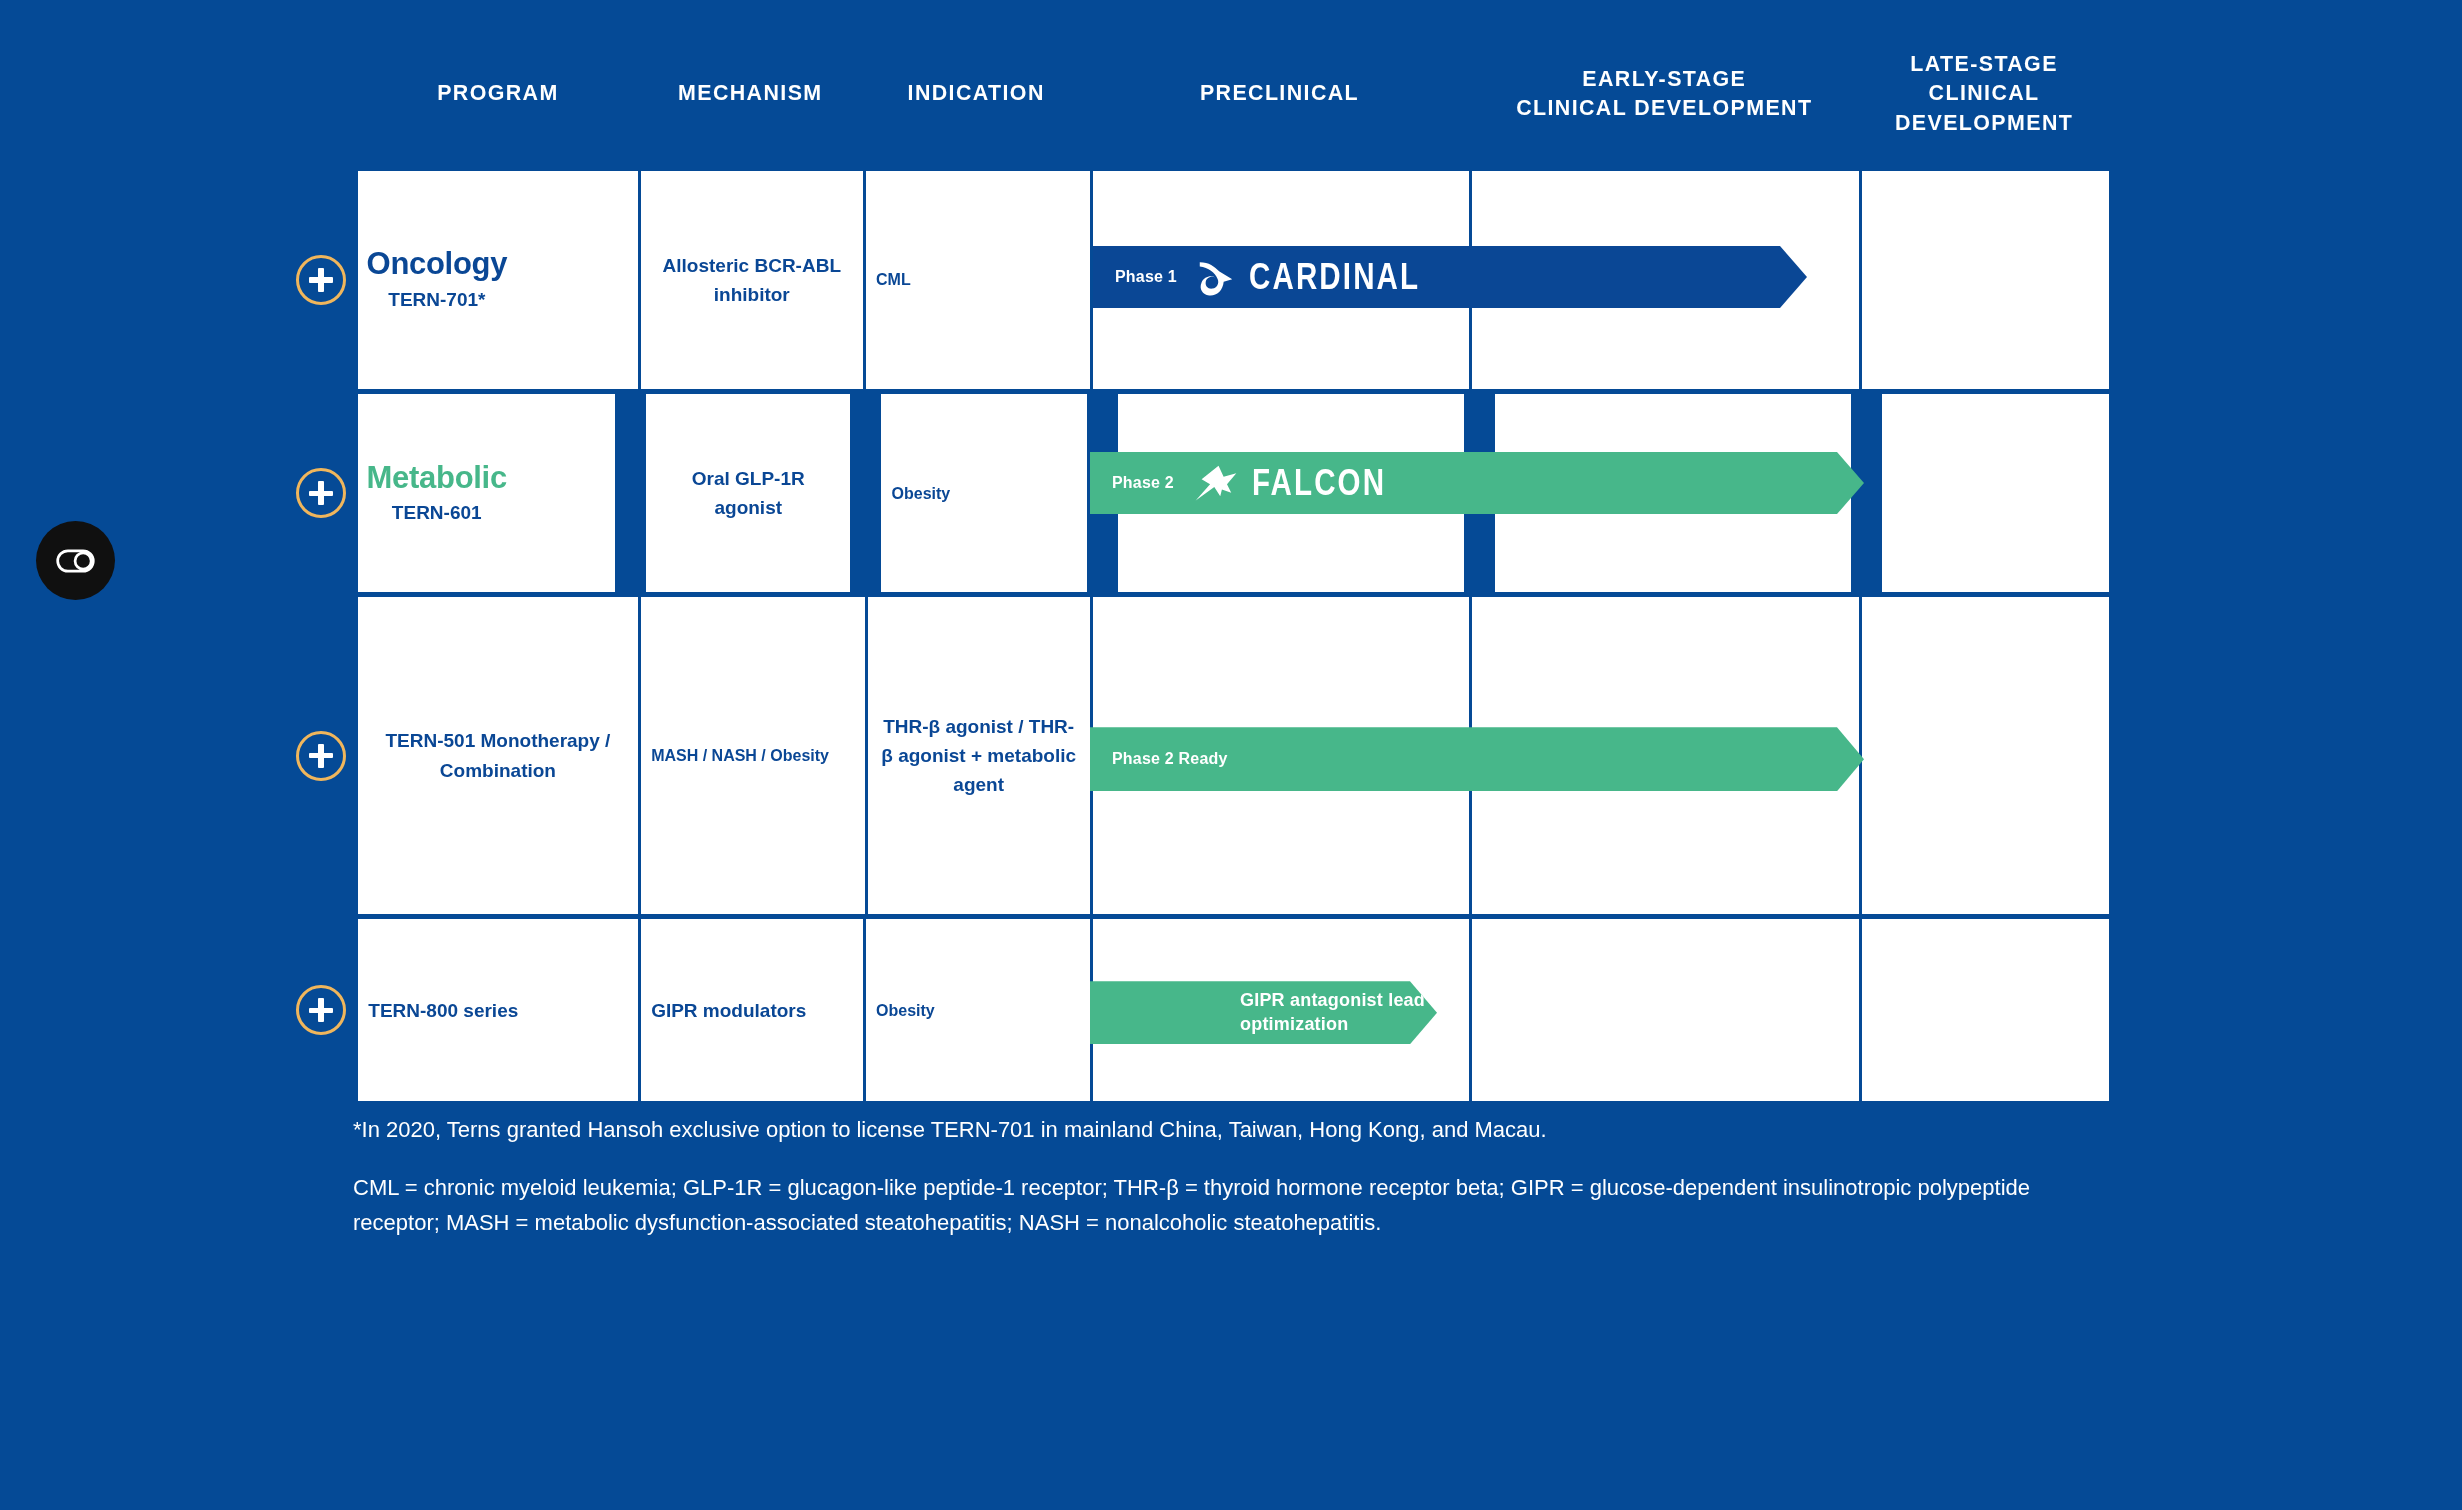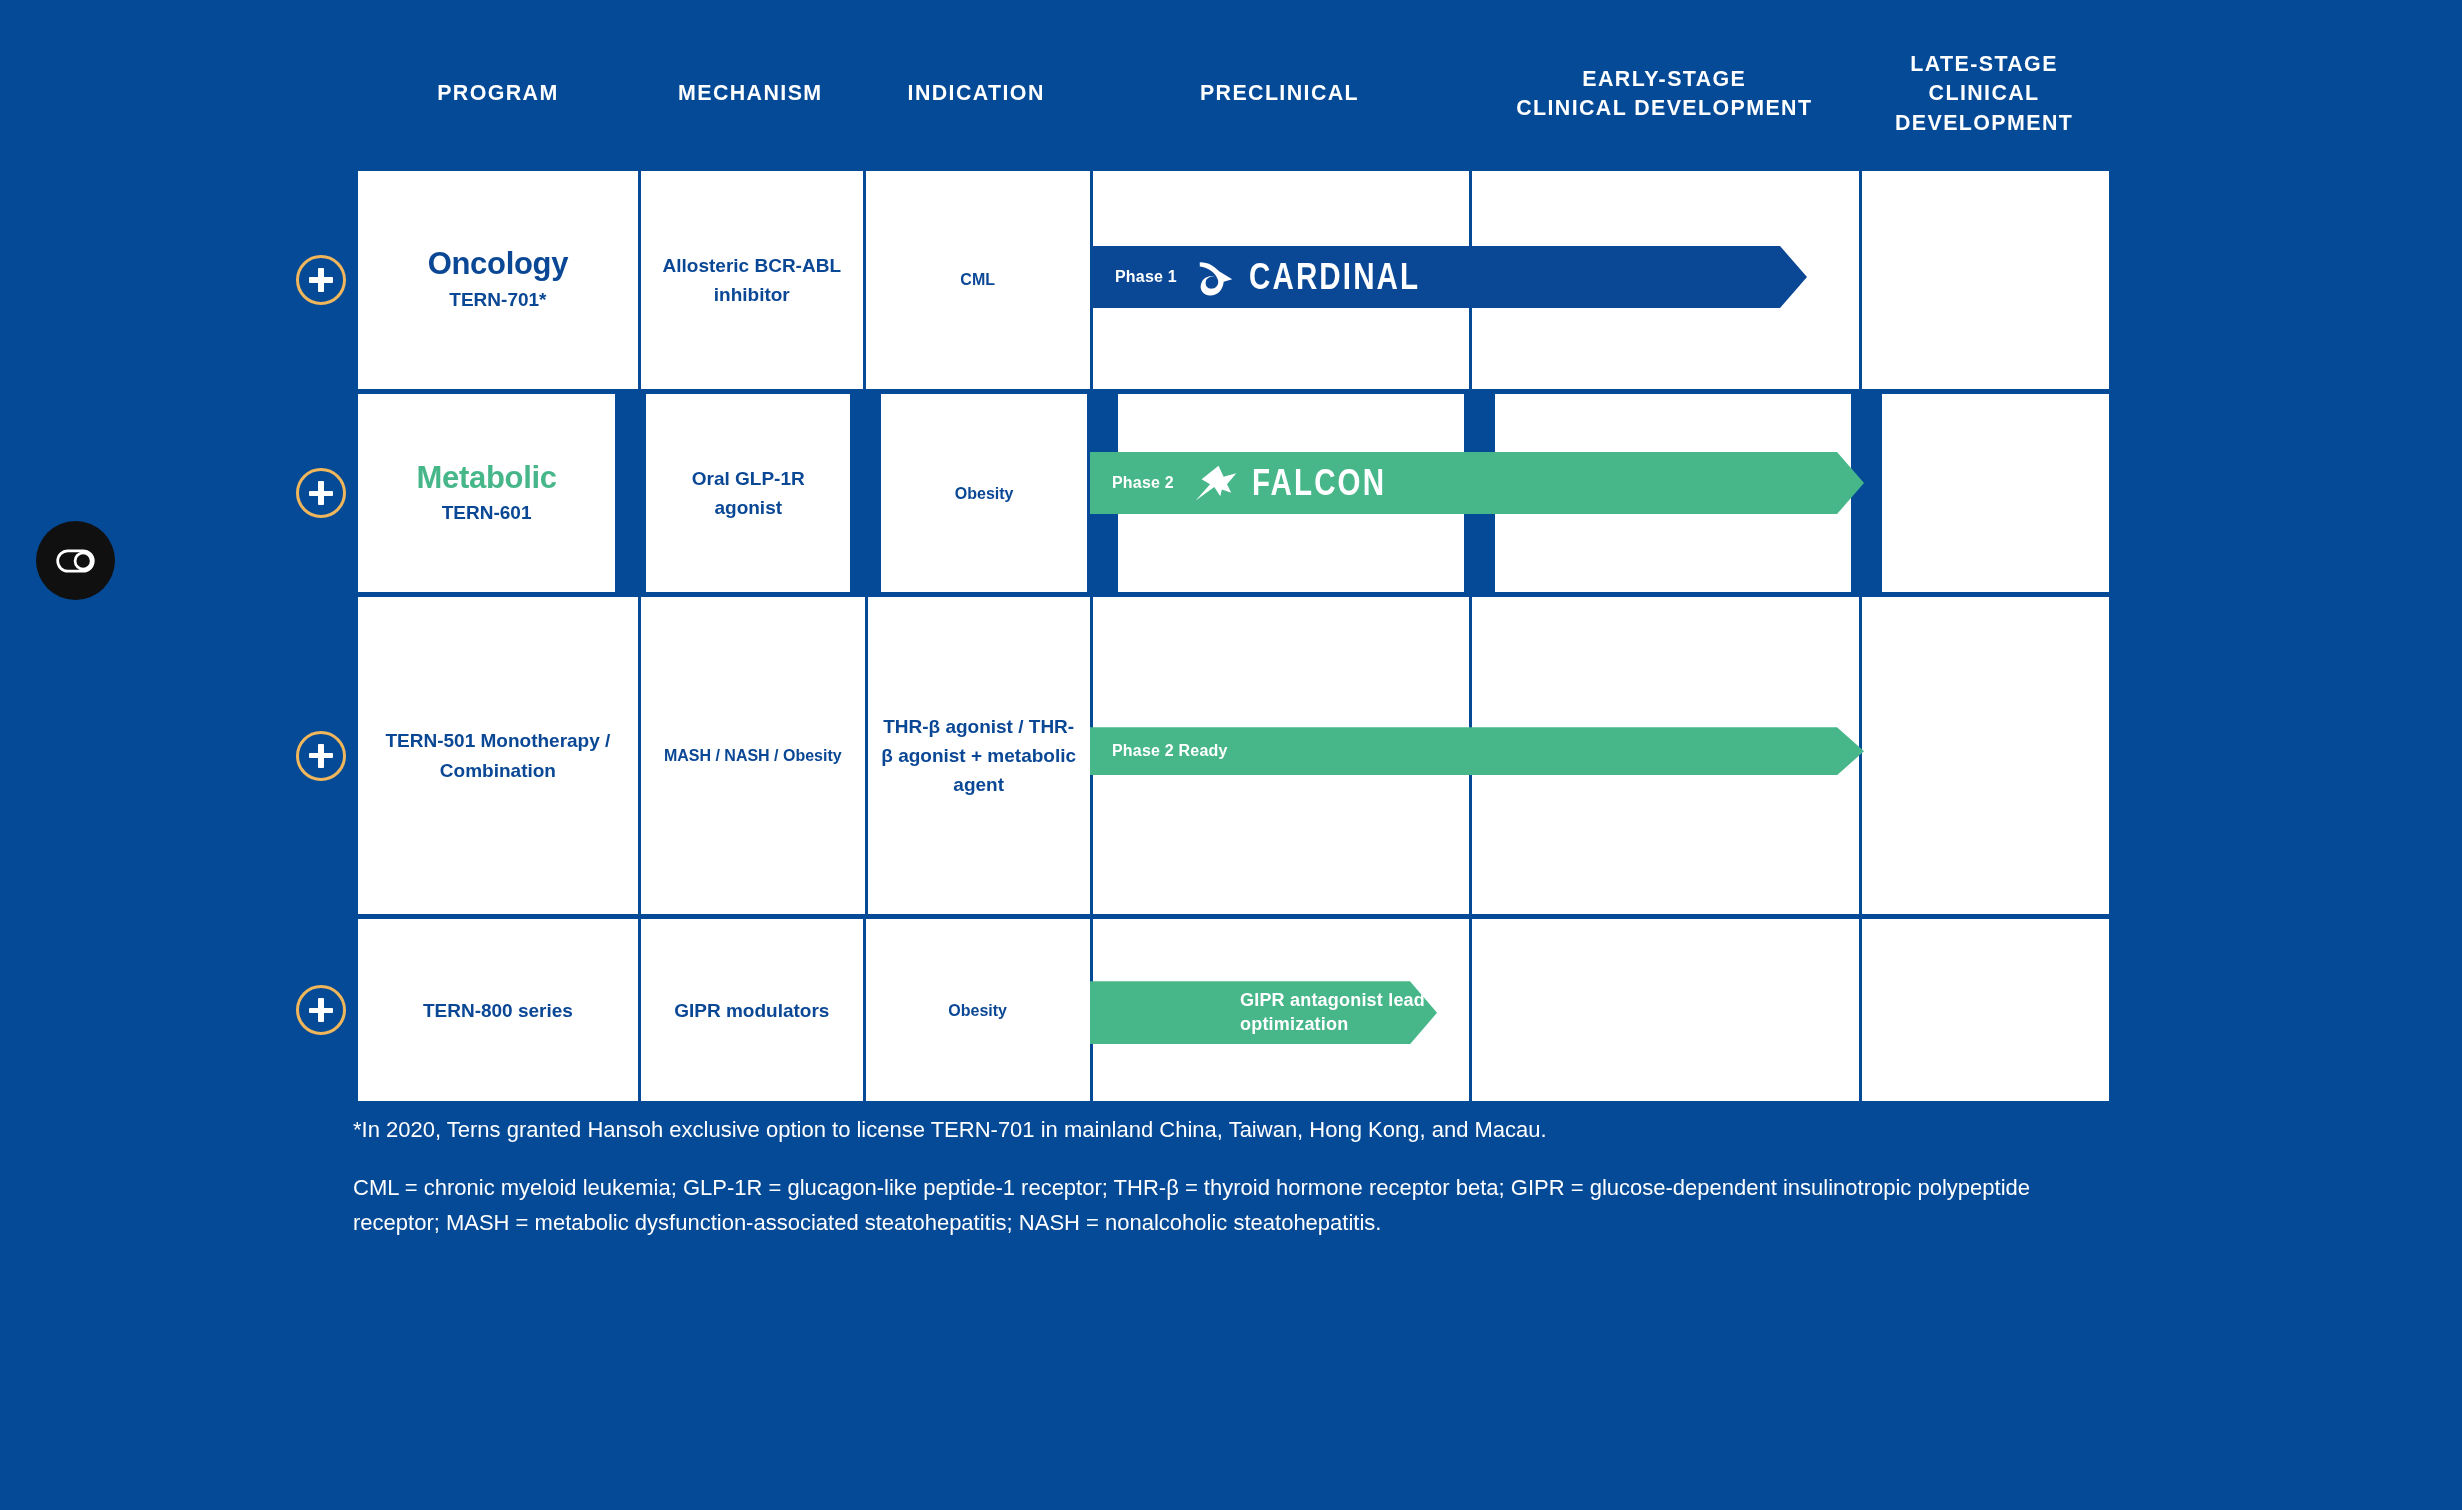--- a/index.html
+++ b/index.html
@@ -78,21 +78,21 @@
     margin-bottom: 5.1px;
     background: transparent;
   }
   .row:last-child { margin-bottom: 0; }
 
   .cell {
     background: #ffffff;
     position: relative;
     display: flex;
     align-items: center;
-    justify-content: center;
+    justify-content: flex-start;
     text-align: center;
     color: #0a4795;
     font-weight: 700;
   }
   .cell + .cell { border-left: 3.4px solid #054a96; }
 
   .cell-text {
     font-size: 19px;
     line-height: 1.55;
     padding: 0 10.3px;
@@ -355,21 +355,21 @@
 
         <div class="cell c-mechanism">
           <div class="cell-text">THR-β agonist / THR-β agonist + metabolic agent</div>
         </div>
 
         <div class="cell c-preclin stage-cell"></div>
         <div class="cell c-early stage-cell"></div>
         <div class="cell c-late stage-cell"></div>
 
         <div class="bars-layer">
-          <div class="phase-bar" style="left:732px; top:130px; width:774px; height:48px;">
+          <div class="phase-bar" style="left:732px; top:130px; width:774px; height:64px;">
             <div class="bar-body bar-green">
               <span class="phase-label">Phase 2 Ready</span>
             </div>
           </div>
         </div>
       </div>
 
       <div class="row r4">
         <div class="plus-btn">
           <span class="bar-h"></span>

